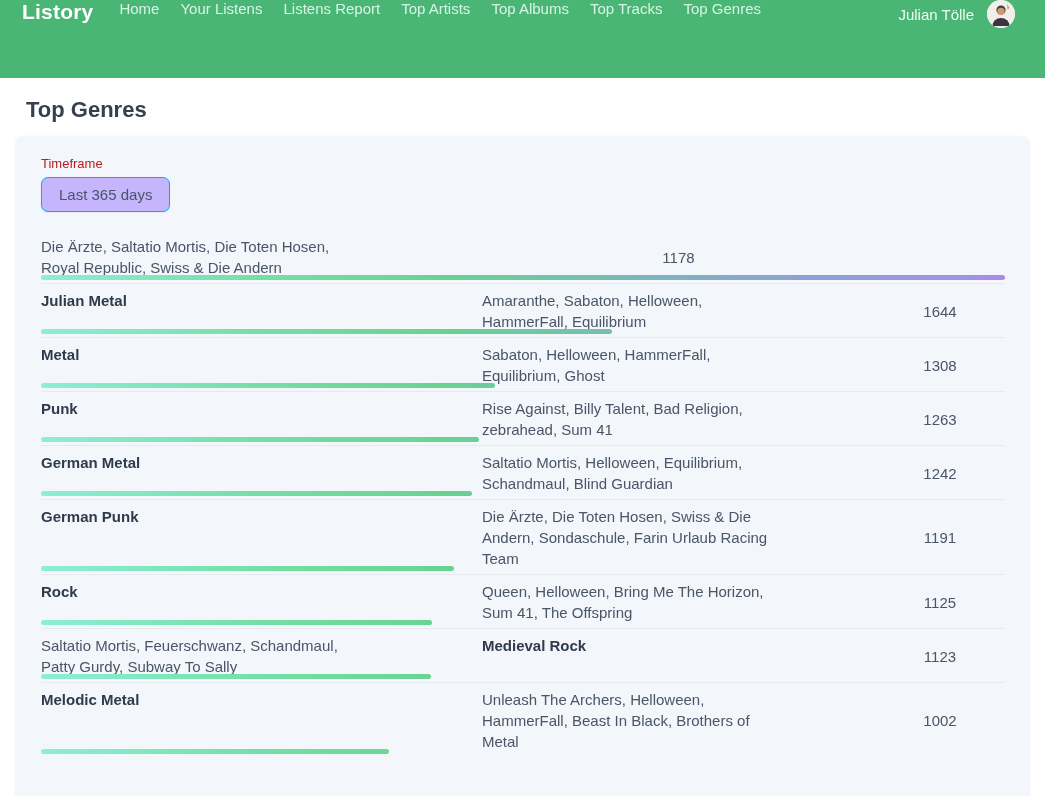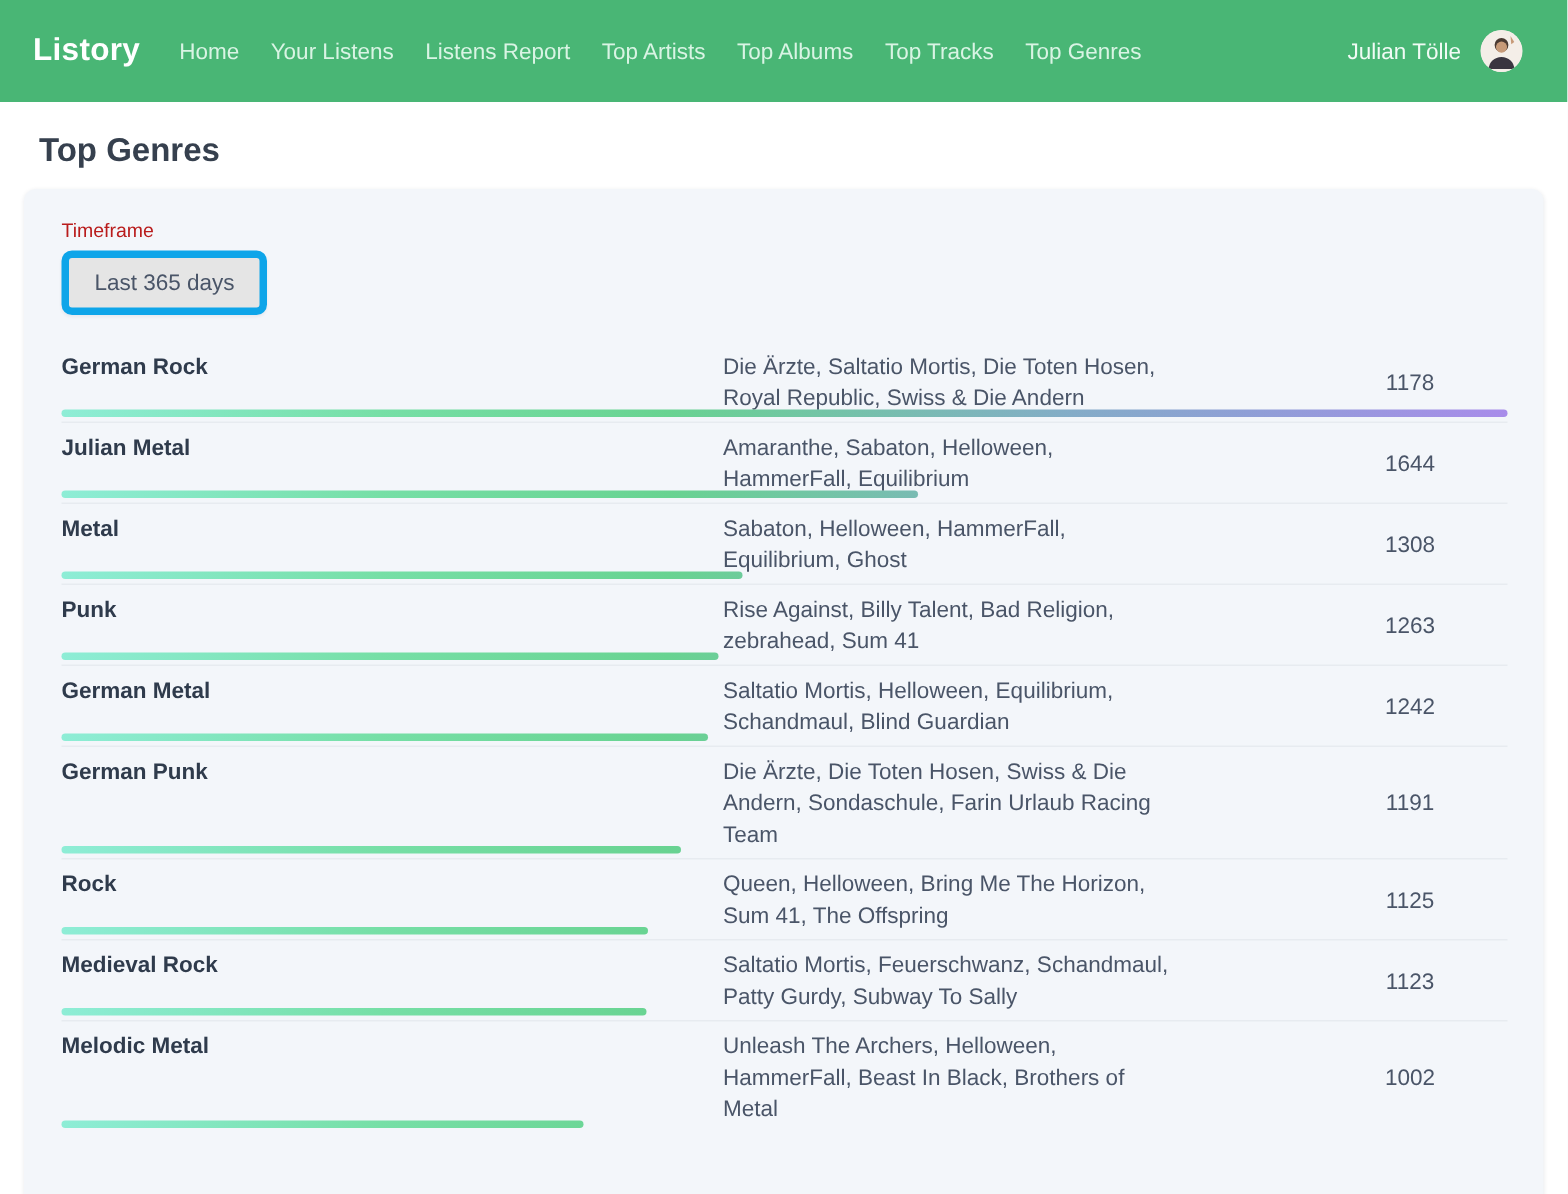--- a/index.html
+++ b/index.html
@@ -1,37 +1,37 @@
 <!DOCTYPE html>
 <html><head>
 <meta charset="utf-8">
 <style>
   * { margin:0; padding:0; box-sizing:border-box; }
   html,body { width:1045px; height:796px; overflow:hidden; background:#ffffff;
               font-family:"Liberation Sans", sans-serif; }
 
   
-  .header { height:68px; background:#49b675; display:flex; align-items:center; padding:0 30px 0 22px; }
+  .header { height:78px; background:#49b675; display:flex; align-items:flex-start; padding:0 30px 0 22px; }
   .brand { color:#ffffff; font-size:21px; font-weight:700; letter-spacing:.2px; text-decoration:none; margin-right:26px; cursor:pointer; }
   .nav { display:flex; align-items:center; gap:21px; }
   .nav-item { color:#d9f4e4; font-size:15px; text-decoration:none; cursor:pointer; white-space:nowrap; }
   .spacer { flex:1; }
   .user { display:flex; align-items:center; gap:13px; cursor:pointer; }
   .user-name { color:#f0fbf5; font-size:15px;margin-left:12px; }
   .avatar { width:28px; height:28px; border-radius:50%; overflow:hidden; display:block; background:#f4eee8; }
 
   
   .main { padding:0 16px; }
   .page-title { color:#36404e; font-size:22px; font-weight:700; margin:19px 0 13px 10px; }
 
   .card { background:#f3f6fa; border-radius:8px; box-shadow:0 1px 3px rgba(30,40,60,.10);
           padding:20px 24px 28px 25px; min-height:760px; }
 
   .tf-label { color:#b91c1c; font-size:13px; margin-bottom:6px; }
-  .tf-button { display:inline-block; background:#e5e5e5; border:5px solid #0ea5e9; border-radius:7px;
+  .tf-button { display:inline-block; background:#c4b5fd; border:1px solid #0ea5e9; border-radius:7px;
                padding:8px 17px; font-size:15px; color:#4a5568; cursor:pointer;
                box-shadow:0 1px 2px rgba(30,40,60,.06); font-family:inherit; }
 
   
   .table { margin-top:18px; }
   .row { position:relative; display:grid; grid-template-columns:441px 1fr 130px;
          padding:6px 0 5px; min-height:53px; border-bottom:1px solid #e7ebf0; }
   .row:last-child { border-bottom:none; }
   .cell.genre { color:#2f3b4c; font-size:15px; font-weight:700; padding-top:2px; }
   .cell.artists { color:#4a5568; font-size:15px; line-height:21px; }
@@ -72,21 +72,20 @@
 
 <main class="main">
   <h1 class="page-title">Top Genres</h1>
 
   <section class="card">
     <div class="tf-label">Timeframe</div>
     <button class="tf-button">Last 365 days</button>
 
     <div class="table">
         <div class="row">
-          <div class="cell genre">German Rock</div>
           <div class="cell artists">
             <div class="artists-inner">Die Ärzte, Saltatio Mortis, Die Toten Hosen, Royal Republic, Swiss &amp; Die Andern</div>
           </div>
           <div class="cell count">1178</div>
           <div class="bar" style="width: 100%; background-size: 100% 100%;"></div>
         </div>
         <div class="row">
           <div class="cell genre">Julian Metal</div>
           <div class="cell artists">
             <div class="artists-inner">Amaranthe, Sabaton, Helloween, HammerFall, Equilibrium</div>
@@ -128,24 +127,24 @@
         </div>
         <div class="row">
           <div class="cell genre">Rock</div>
           <div class="cell artists">
             <div class="artists-inner">Queen, Helloween, Bring Me The Horizon, Sum 41, The Offspring</div>
           </div>
           <div class="cell count">1125</div>
           <div class="bar" style="width: 40.5113%; background-size: 246.844% 100%;"></div>
         </div>
         <div class="row">
-          <div class="cell genre">Medieval Rock</div>
           <div class="cell artists">
             <div class="artists-inner">Saltatio Mortis, Feuerschwanz, Schandmaul, Patty Gurdy, Subway To Sally</div>
           </div>
+          <div class="cell genre">Medieval Rock</div>
           <div class="cell count">1123</div>
           <div class="bar" style="width: 40.4393%; background-size: 247.284% 100%;"></div>
         </div>
         <div class="row">
           <div class="cell genre">Melodic Metal</div>
           <div class="cell artists">
             <div class="artists-inner">Unleash The Archers, Helloween, HammerFall, Beast In Black, Brothers of Metal</div>
           </div>
           <div class="cell count">1002</div>
           <div class="bar" style="width: 36.0821%; background-size: 277.146% 100%;"></div>

